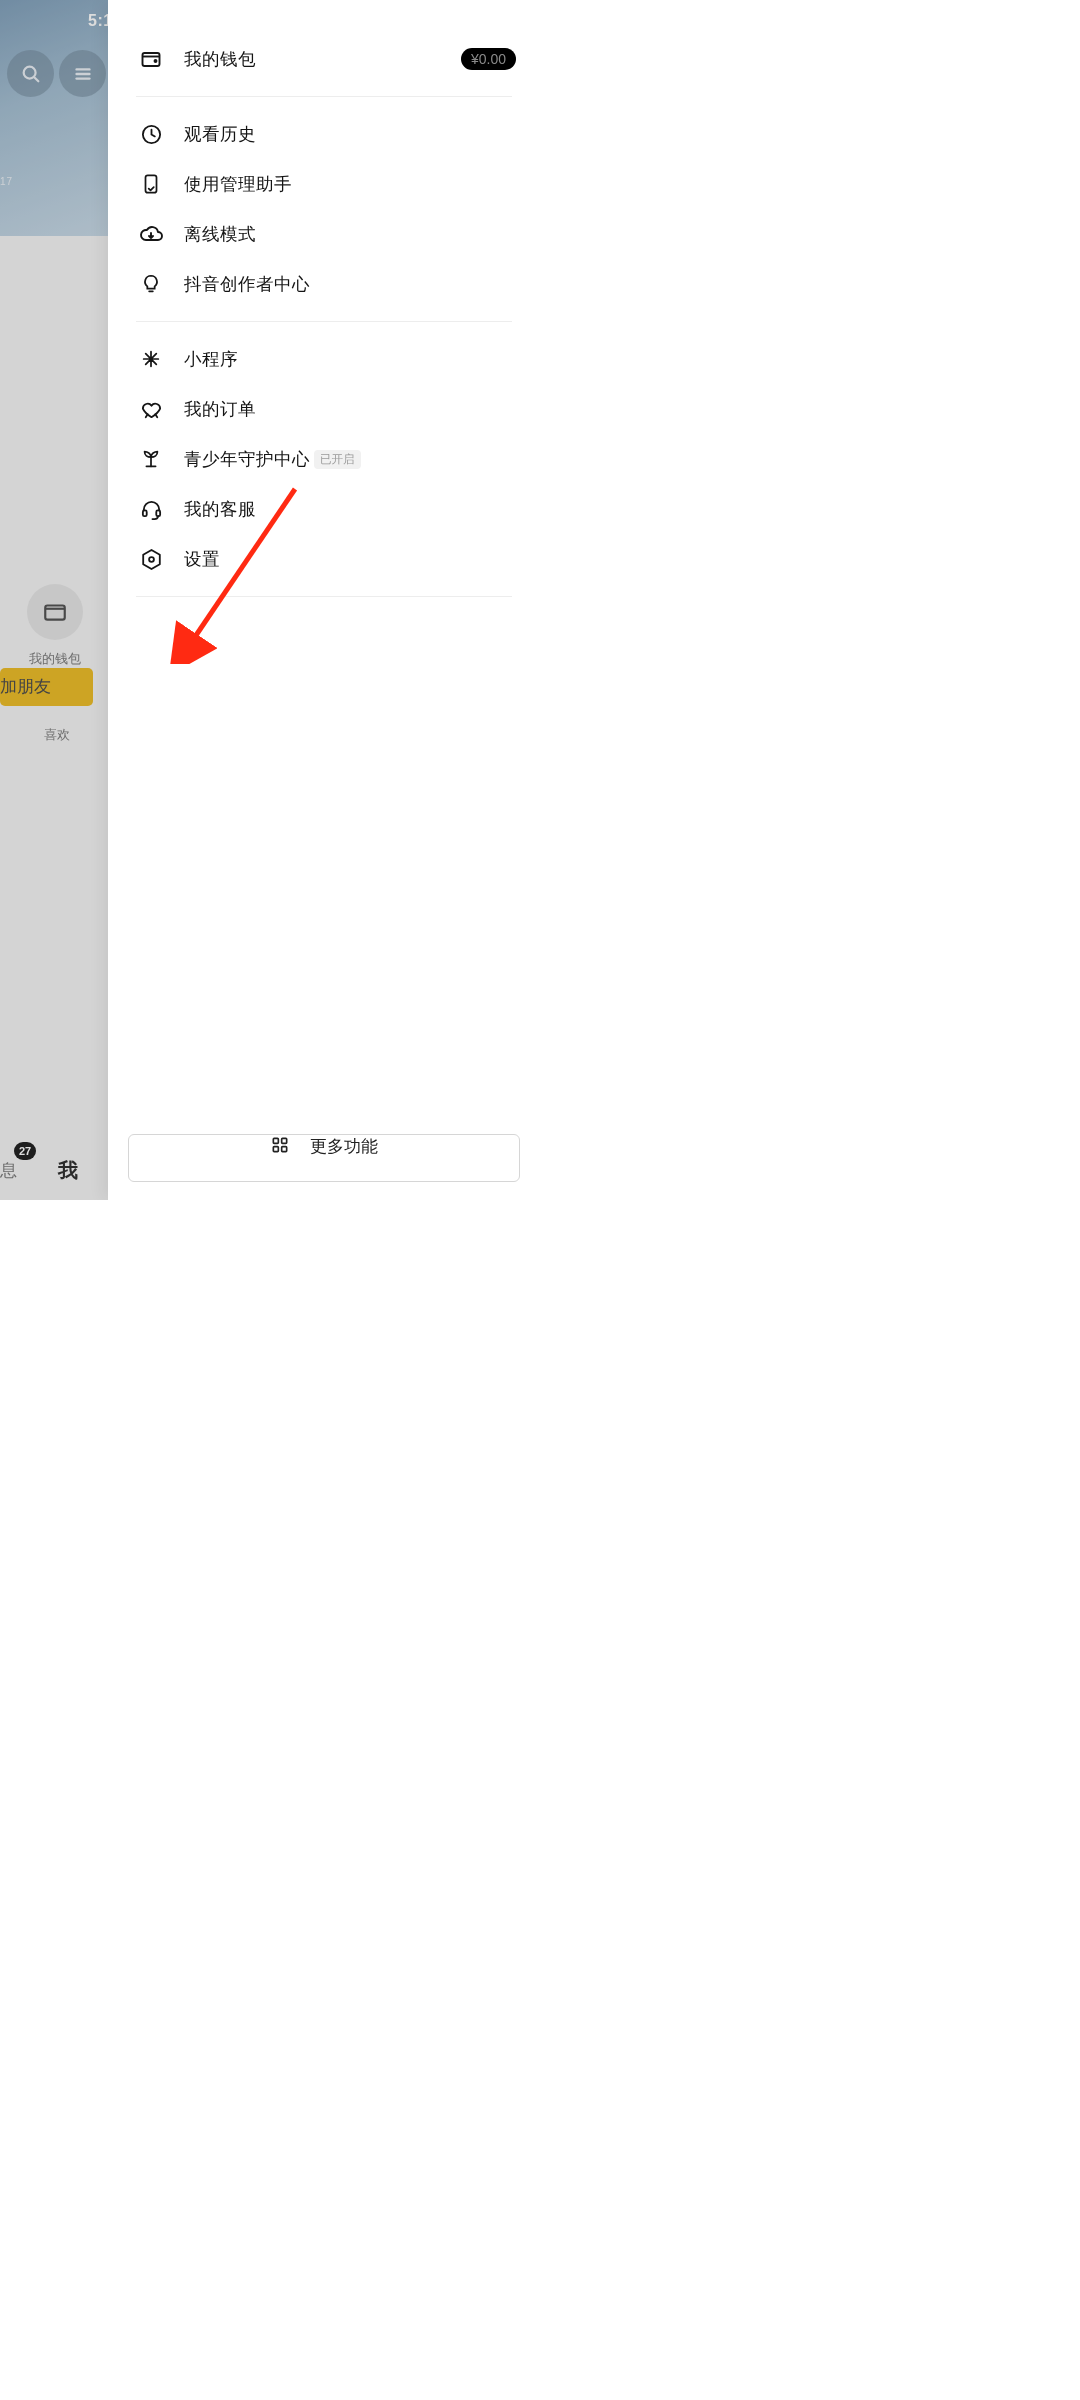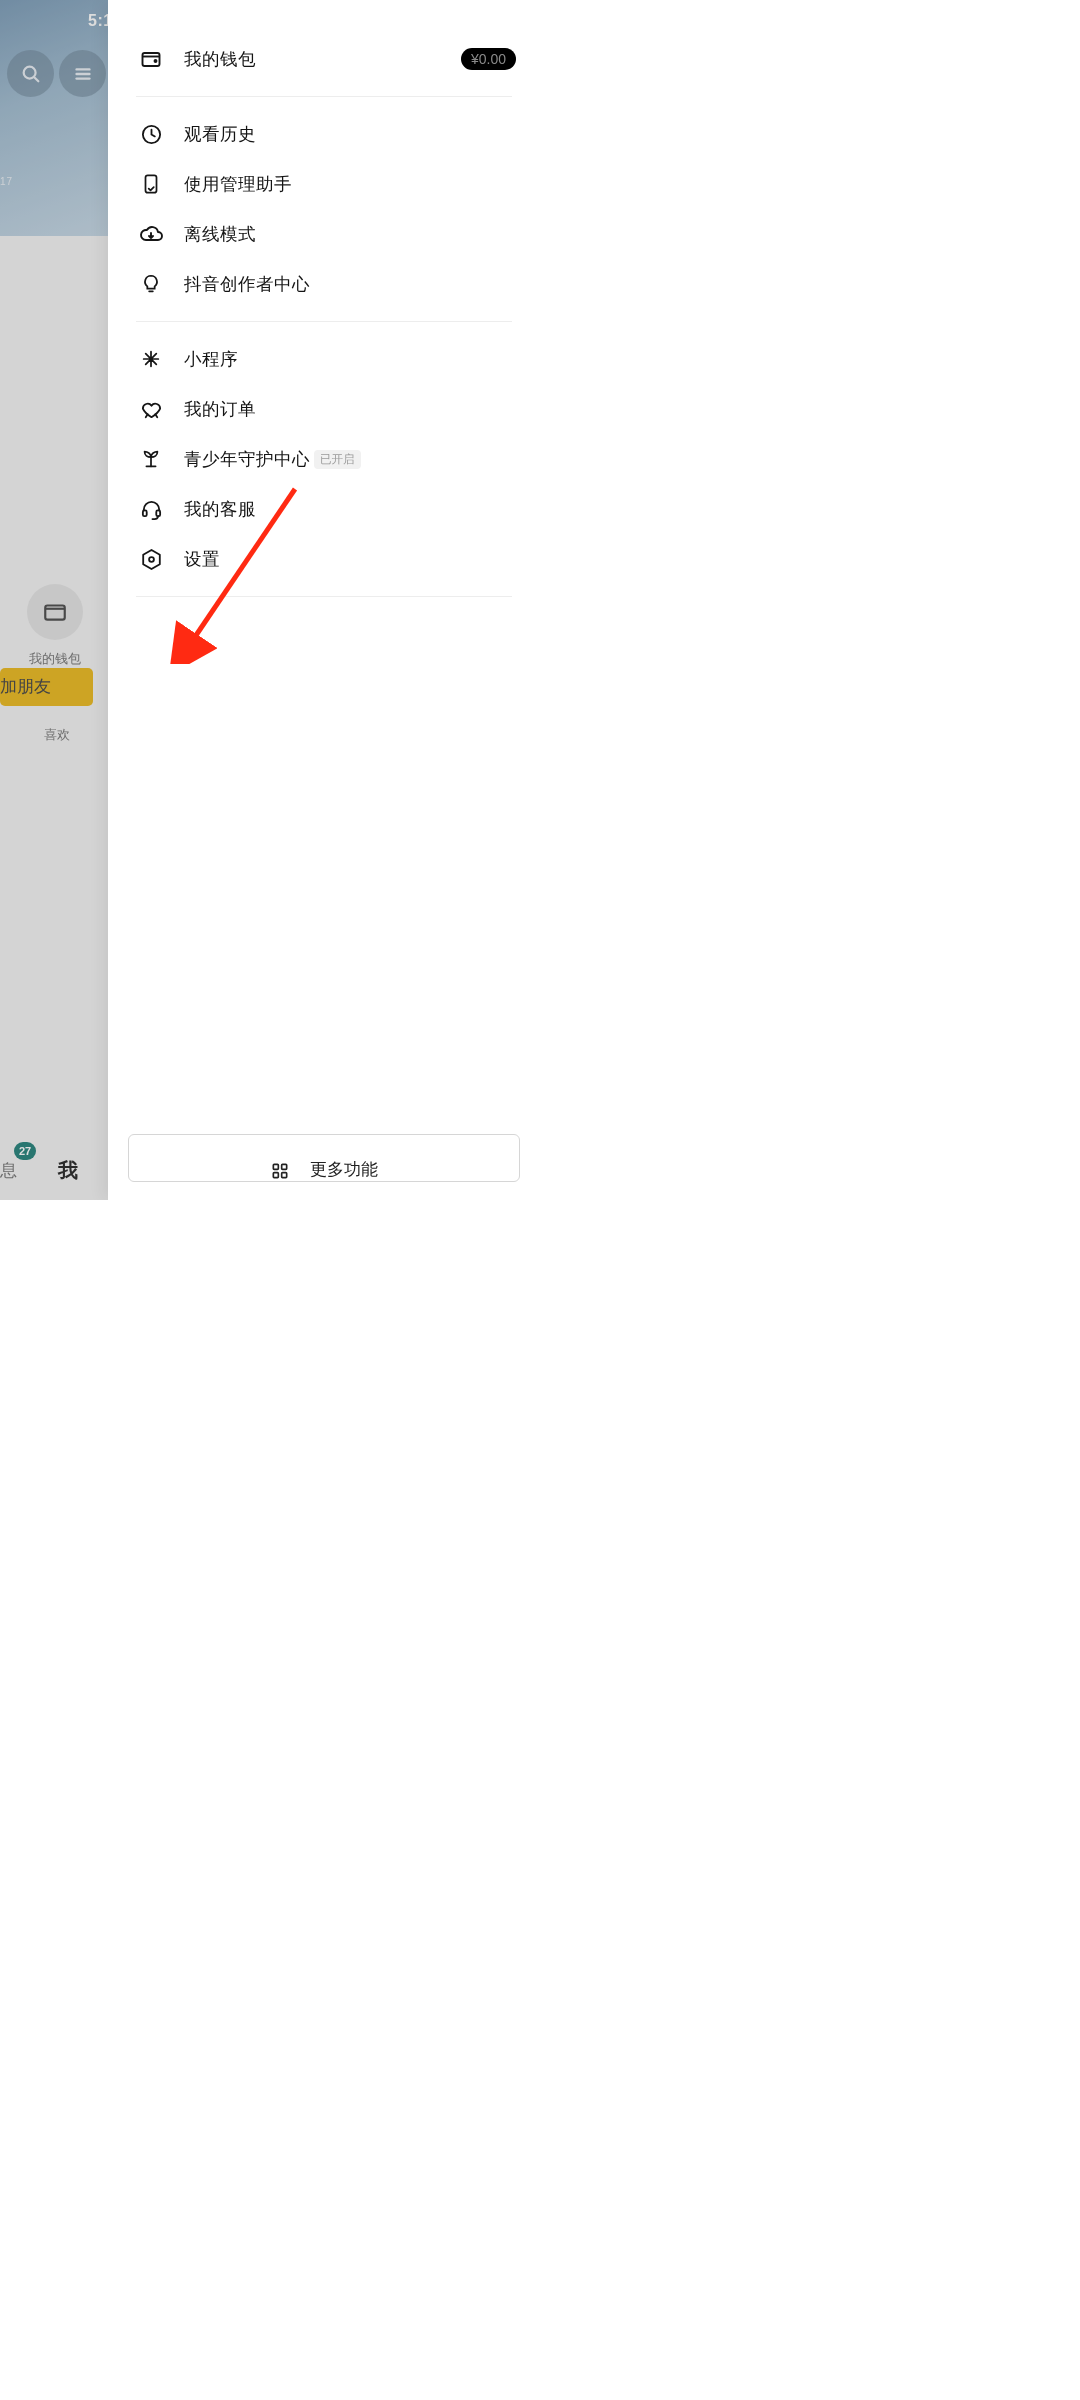--- a/index.html
+++ b/index.html
@@ -51,21 +51,21 @@
     position: absolute; left: 44px; top: 490px; font-size: 13px; color: #6c6c6c;
   }
   .bg-bottom-nav {
     position: absolute; left: 0; bottom: 0; width: 108px; height: 62px;
     background: #f3f3f3; display:flex; align-items:center;
   }
   .bg-msg  { position: absolute; left: 0; bottom: 18px; font-size: 17px; color: #666; }
   .bg-me   { position: absolute; left: 58px; bottom: 16px; font-size: 20px; font-weight: 700; color: #111; }
   .bg-badge {
     position: absolute; left: 14px; bottom: 40px; min-width: 22px; height: 18px;
-    padding: 0 5px; border-radius: 9px; background: #0f766e; color: #fff;
+    padding: 0 5px; border-radius: 9px; background: #000000; color: #fff;
     font-size: 11px; line-height: 18px; text-align: right; font-weight: 600;
   }
   .dim-overlay {
     position: absolute; left: 0; top: 0; width: 108px; height: 1200px;
     background: rgba(120,120,120,0.25);
     pointer-events: none;
   }
 
   
   .drawer {
@@ -97,21 +97,21 @@
   .menu .item .trail-tag {
     background: #f1f1f1; color: #9a9a9a; font-size: 11.5px;
     padding: 2px 6px; border-radius: 4px; margin-left: 4px;
   }
   .menu hr {
     border: none; border-top: 1px solid #ededed; margin: 12px 8px;
   }
   .more-btn {
     margin: 8px 0 18px 0; width: 100%;
     height: 48px; border: 1px solid #d6d6d6; border-radius: 6px;
-    background: #fff; display:flex; align-items:flex-end; justify-content:center;
+    background: #fff; display:flex; align-items:flex-start; justify-content:center;
     gap: 20px; font-size: 17px; color: #222; font-weight: 500;
   }
 
   
   .arrow-ann {
     position: absolute; pointer-events: none;
     left: 170px; top: 484px; width: 130px; height: 180px;
   }
 
   svg { display: block; }

